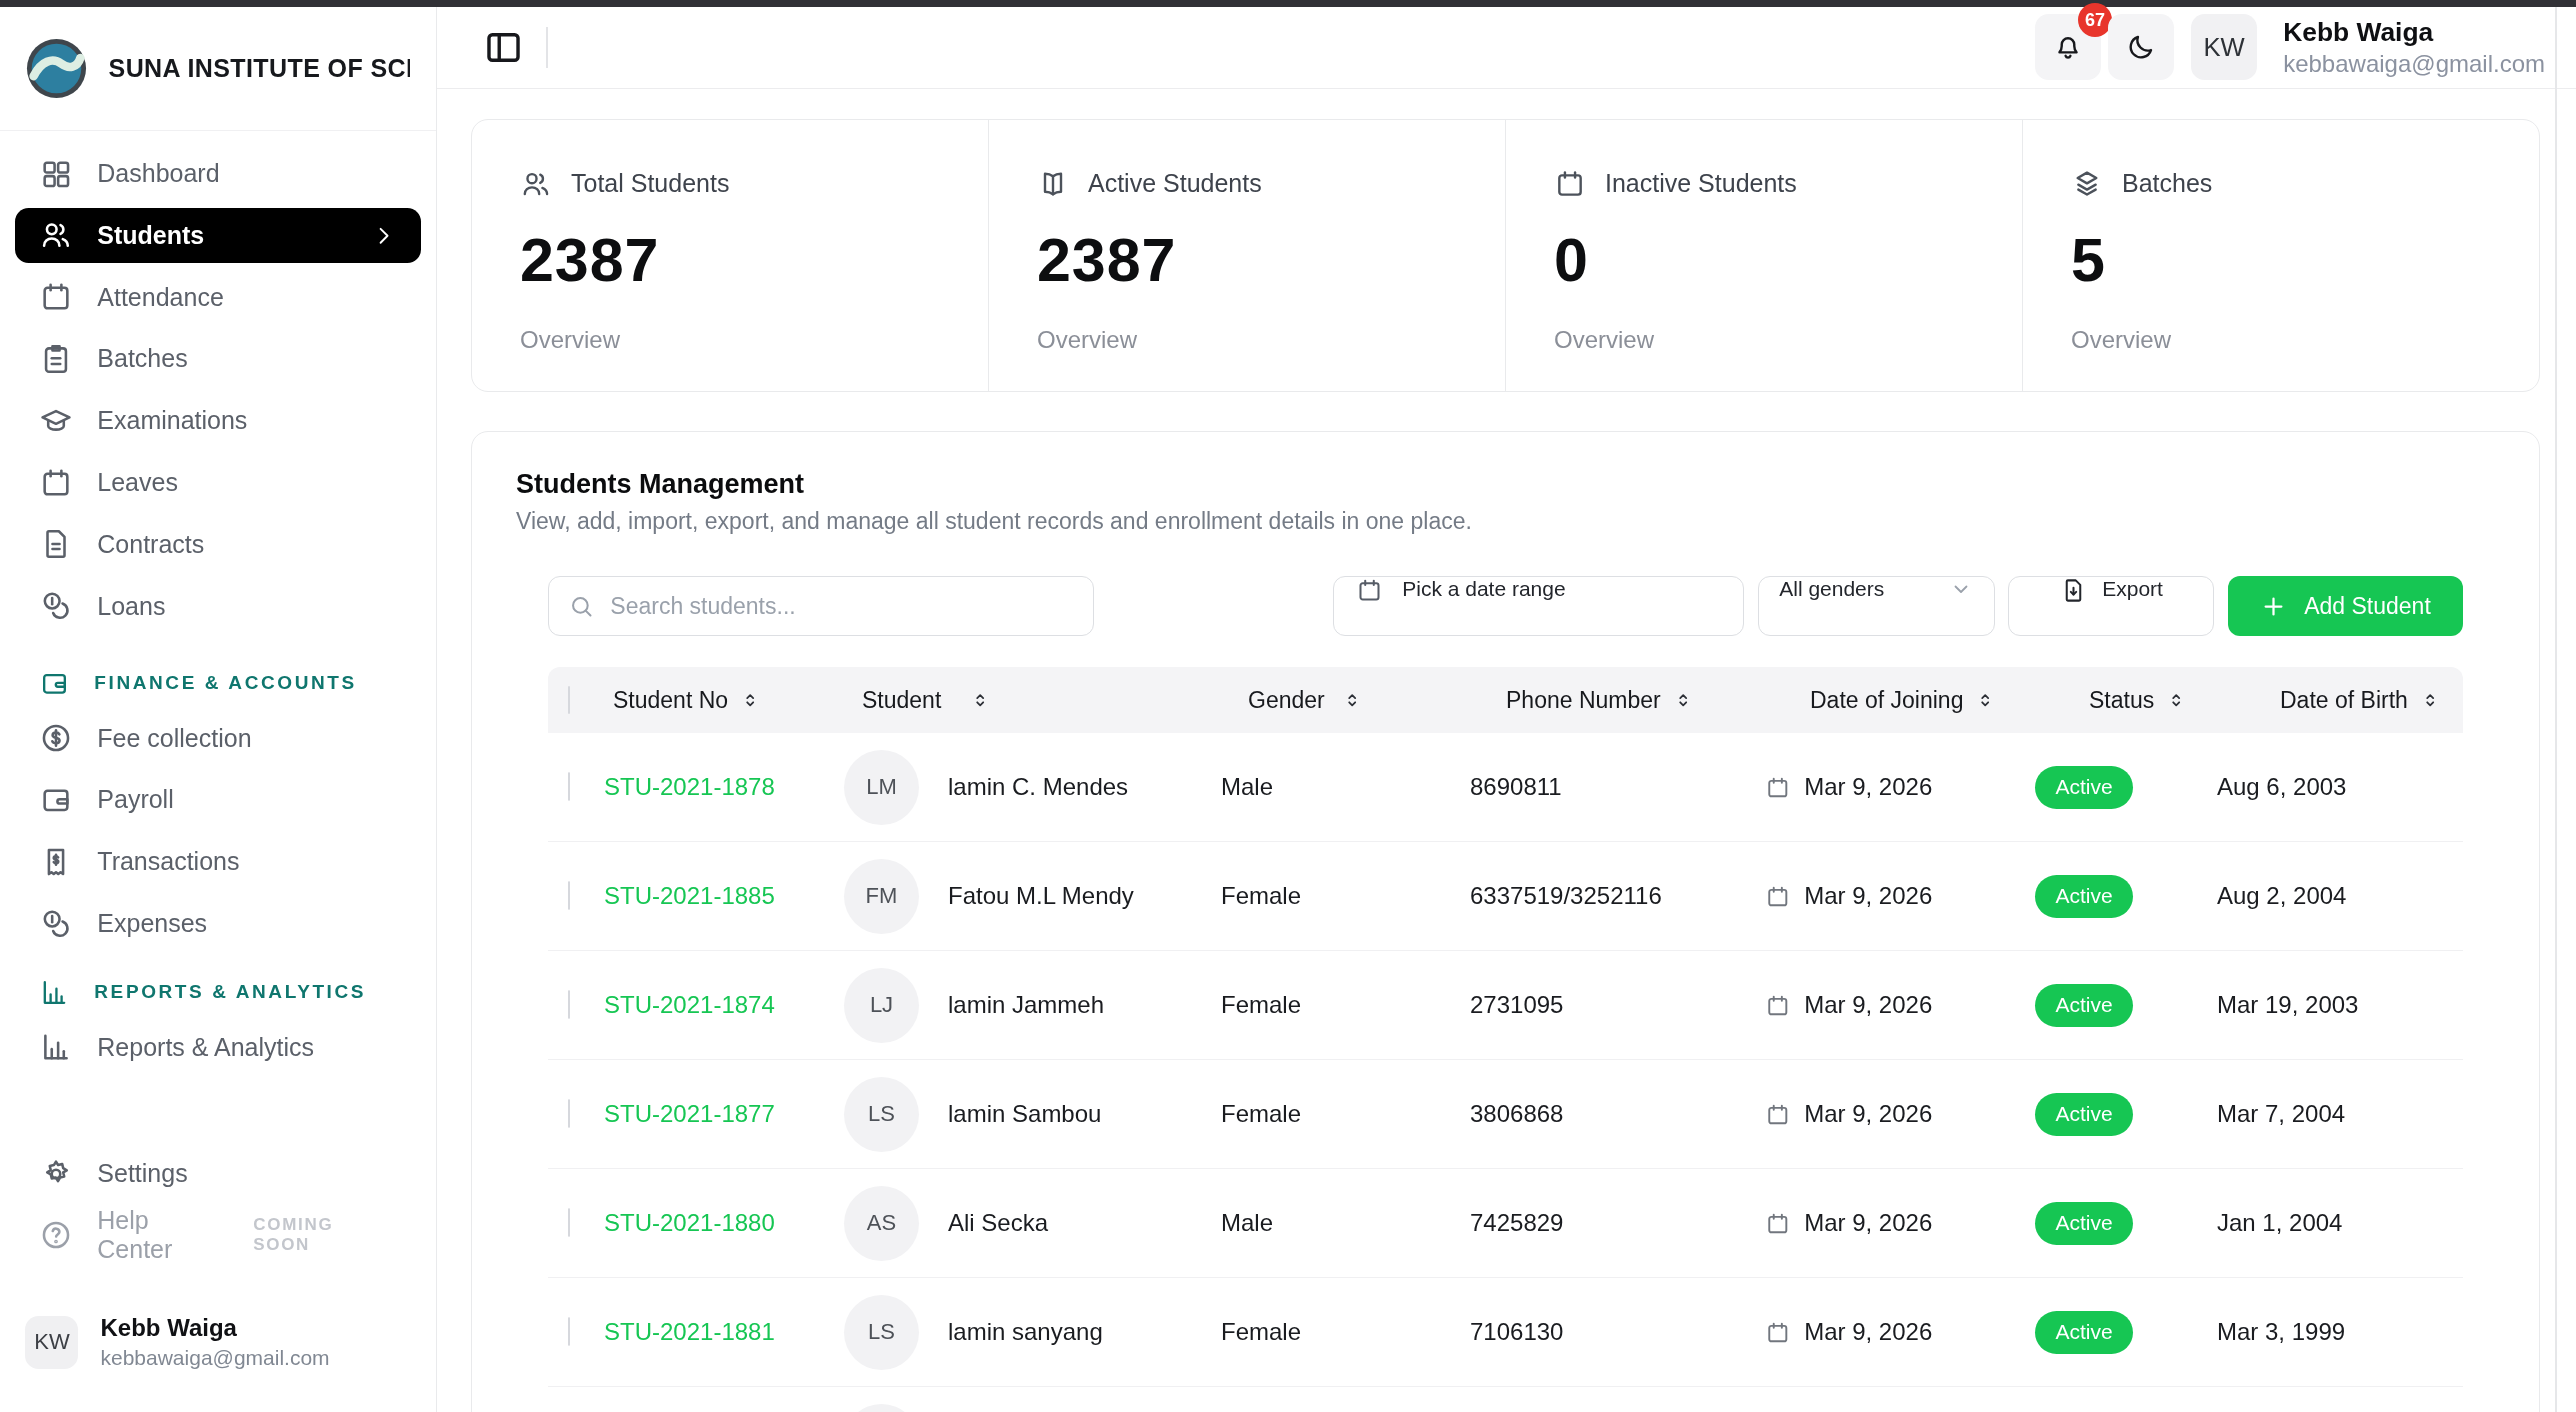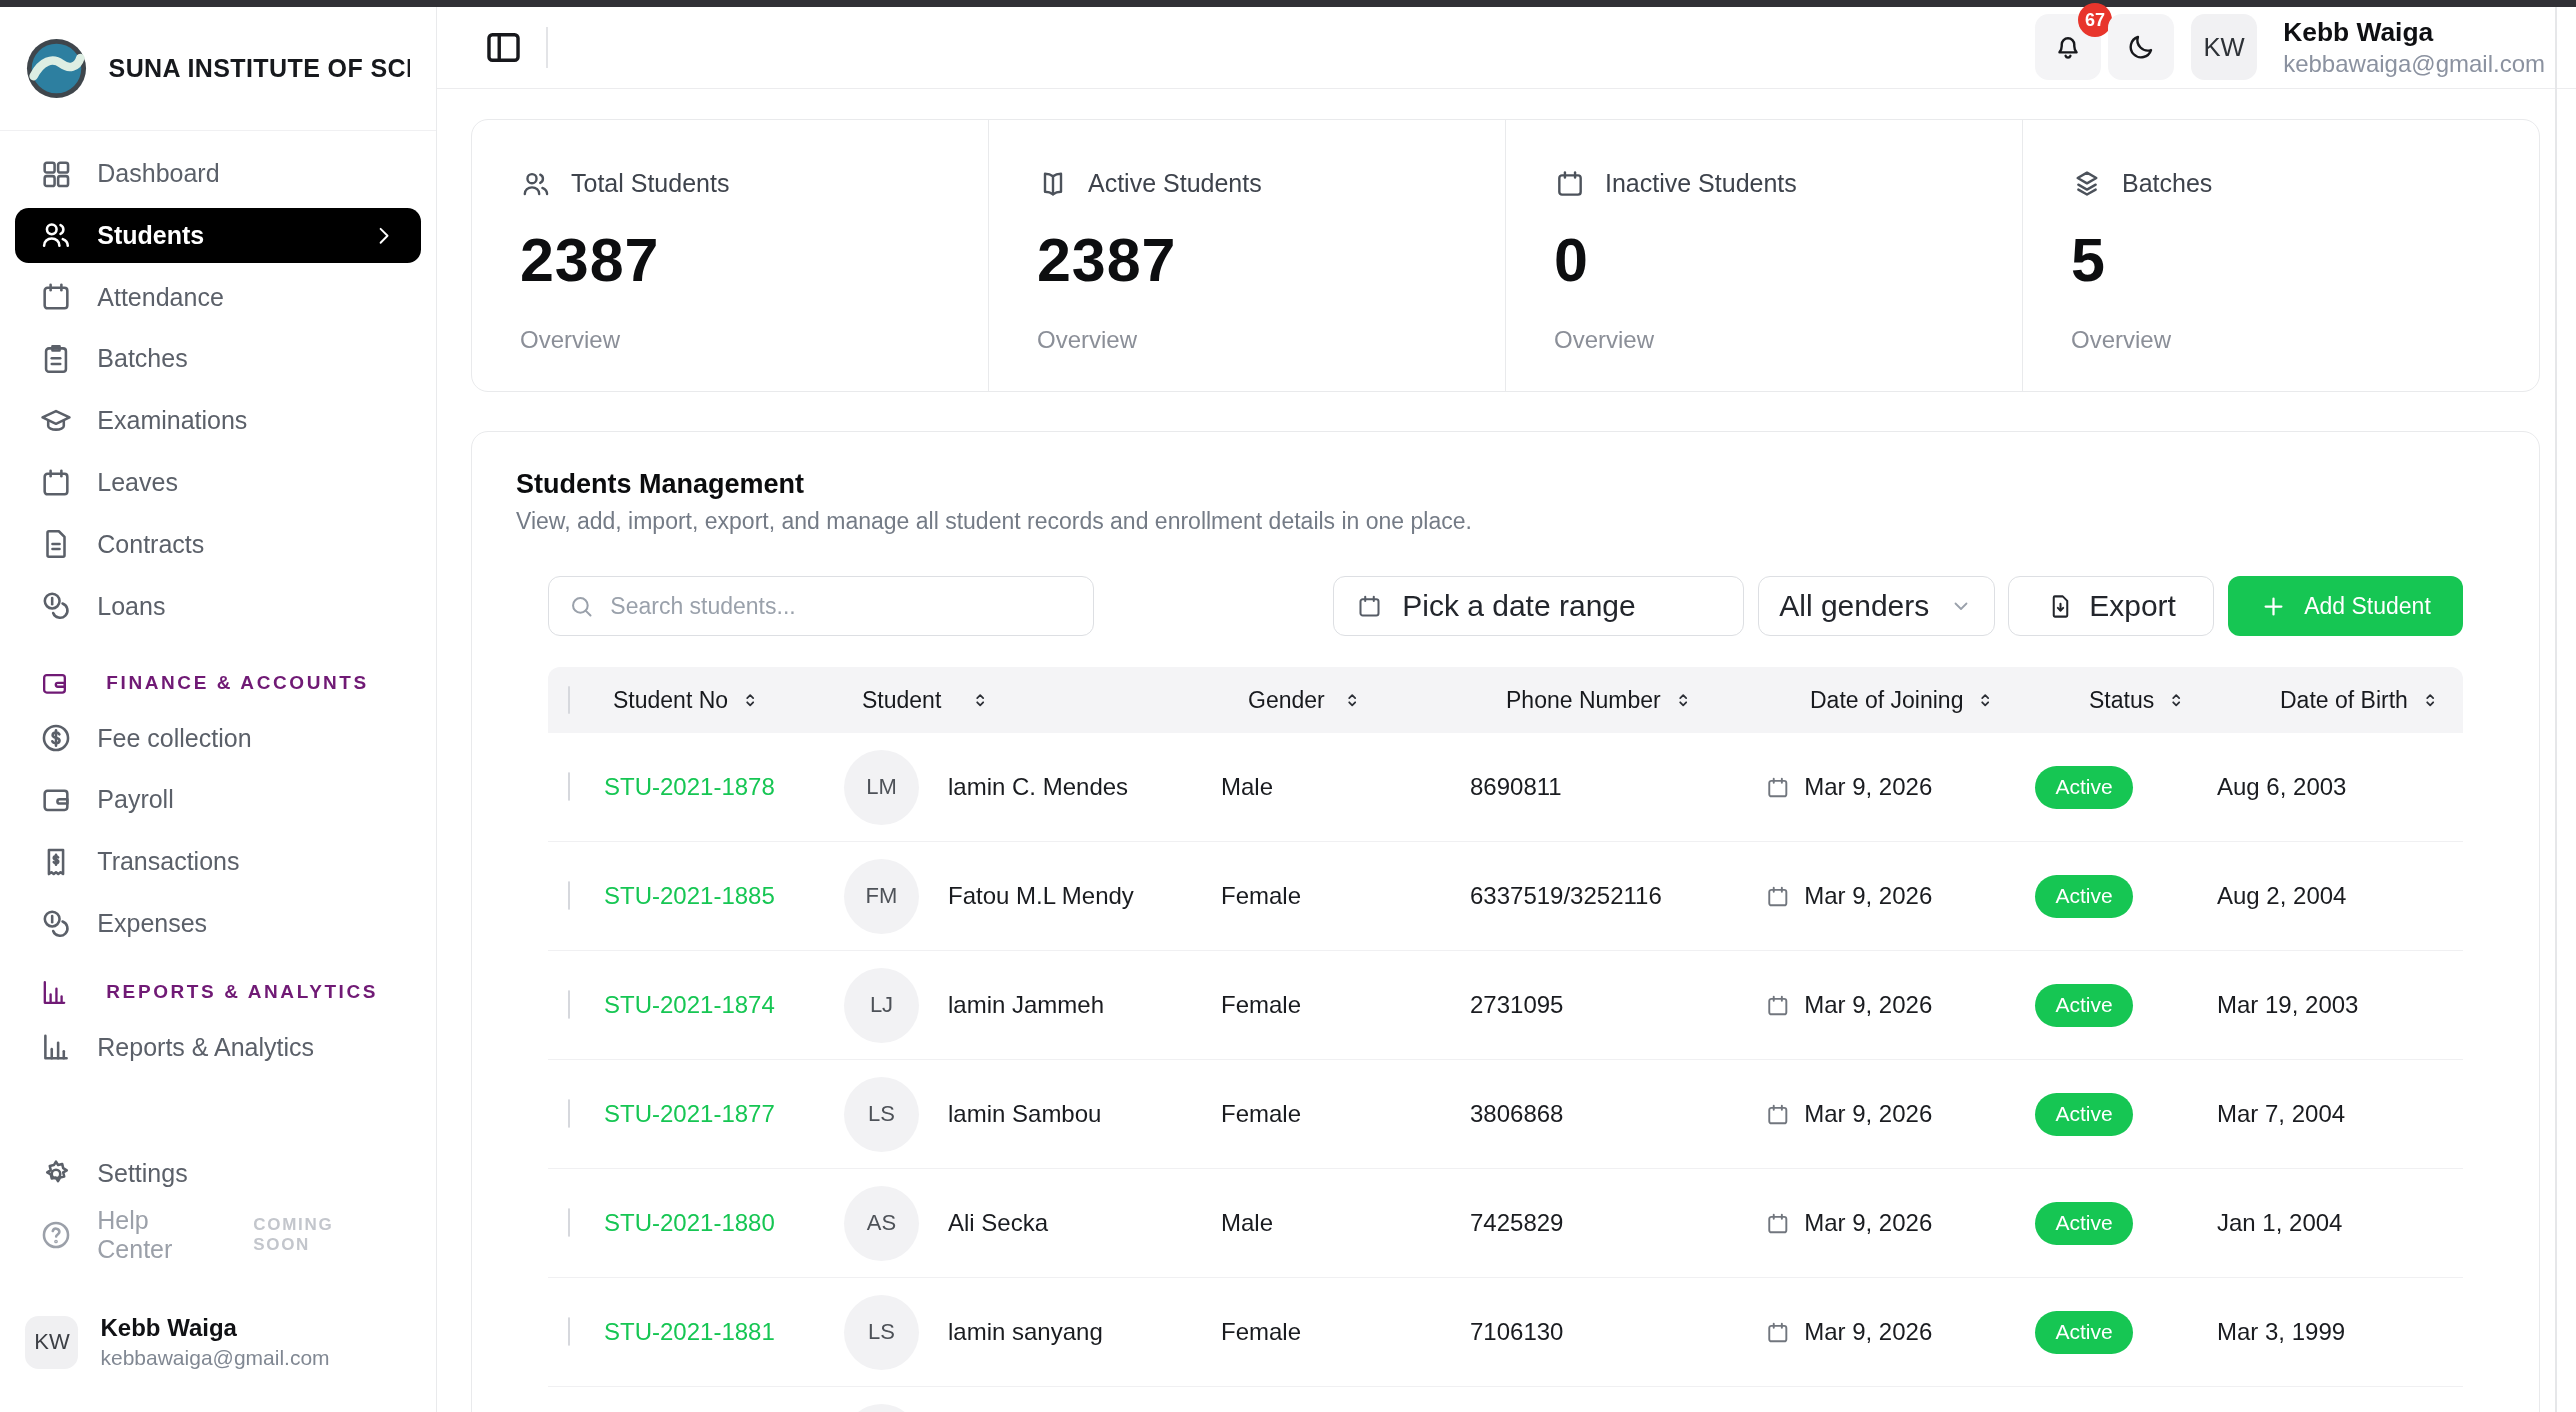--- a/index.html
+++ b/index.html
@@ -12,21 +12,21 @@
   
   .sidebar { width:437px; border-right:1.7px solid #e9eaec; background:#fff; display:flex; flex-direction:column; position:relative; }
   .logo-row { height:124px; display:flex; align-items:center; gap:22px; padding:0 25.6px; border-bottom:1.7px solid #f0f0f2; flex:0 0 auto; }
   .logo-badge { width:61px; height:61px; flex:0 0 auto; }
   .org-name { font-size:25px; font-weight:700; color:#17191d; letter-spacing:0.4px; white-space:nowrap; overflow:hidden; }
   .nav { flex:1; overflow:hidden; padding:15.3px 15.3px 0; }
   .nav-item { display:flex; align-items:center; gap:24px; height:55px; margin-bottom:6.8px; padding:0 24px; border-radius:13.6px; color:#5b6069; font-size:25px; cursor:pointer; }
   .nav-item .ic { width:34px; height:34px; flex:0 0 auto; }
   .nav-item.active { background:#000000; color:#fff; font-weight:600; }
   .nav-item .chev { margin-left:auto; width:25.6px; height:25.6px; }
-  .nav-section { display:flex; align-items:center; gap:36px; height:55px; padding:0 24px; color:#701a75; font-size:19px; font-weight:700; letter-spacing:2.6px; margin-top:22px; white-space:nowrap; }
+  .nav-section { display:flex; align-items:center; gap:24px; height:55px; padding:0 24px; color:#0f766e; font-size:19px; font-weight:700; letter-spacing:2.6px; margin-top:22px; white-space:nowrap; }
   .nav-section .ic { width:31px; height:31px; flex:0 0 auto; }
   .nav-section.tight { margin-top:13.6px; }
   .sidebar-bottom { position:absolute; left:0; right:1.7px; bottom:0; height:271px; background:#fff; padding:4.3px 15.3px 0; }
   .nav-item.dim { color:#9ba0a9; }
   .soon { margin-left:auto; font-size:17px; letter-spacing:1.7px; color:#c3c6cc; font-weight:600; }
   .user-row { display:flex; align-items:center; gap:22px; margin-top:51px; padding:0 10.2px; cursor:pointer; }
   .user-avatar { width:53px; height:53px; border-radius:13.6px; background:#f0f0f2; display:flex; align-items:center; justify-content:center; font-size:22px; color:#3c3f45; flex:0 0 auto; }
   .user-name { font-size:24px; font-weight:700; color:#101114; }
   .user-email { font-size:21px; color:#818893; margin-top:4.3px; }
 
@@ -59,21 +59,21 @@
   
   .panel { margin-top:39px; border:1.7px solid #e9eaec; border-radius:17px; padding:37px 44px 0; background:#fff; height:1022px; }
   .panel-title { font-size:27px; font-weight:700; color:#0b0c0e; }
   .panel-sub { margin-top:8.5px; font-size:23px; color:#747b86; }
   .controls { margin:41px 32px 0; display:flex; align-items:center; gap:13.6px; }
   .search { width:546px; height:60px; border:1.7px solid #dddfe3; border-radius:12px; display:flex; align-items:center; gap:15.3px; padding:0 19px; color:#9aa1ab; background:#fff; }
   .search .ic { width:27px; height:27px; flex:0 0 auto; }
   .search input { border:none; outline:none; font-size:23px; color:#2a2e35; width:100%; background:transparent; }
   .search input::placeholder { color:#9aa1ab; }
   .spacer { flex:1; }
-  .ctl { height:60px; border:1.7px solid #dddfe3; border-radius:12px; background:#fff; display:flex; align-items:center; font-size:30px; color:#23262c; cursor:pointer; }
+  .ctl { height:60px; border:1.7px solid #dddfe3; border-radius:12px; background:#fff; display:flex; font-size:21px; color:#23262c; cursor:pointer; }
   .date-btn { width:411px; gap:19px; padding:0 22px; }
   .date-btn .ic { width:27px; height:27px; color:#565c66; }
   .select-btn { width:237px; padding:0 20.4px; justify-content:space-between; }
   .select-btn .ic { width:24px; height:24px; color:#9aa1ab; }
   .export-btn { width:206px; justify-content:center; gap:15.3px; }
   .export-btn .ic { width:27px; height:27px; }
   .add-btn { width:235px; height:60px; border-radius:12px; background:#16c653; color:#fff; font-size:23px; display:flex; align-items:center; justify-content:center; gap:17px; cursor:pointer; border:none; }
   .add-btn .ic { width:27px; height:27px; stroke-width:2; }
 
   

